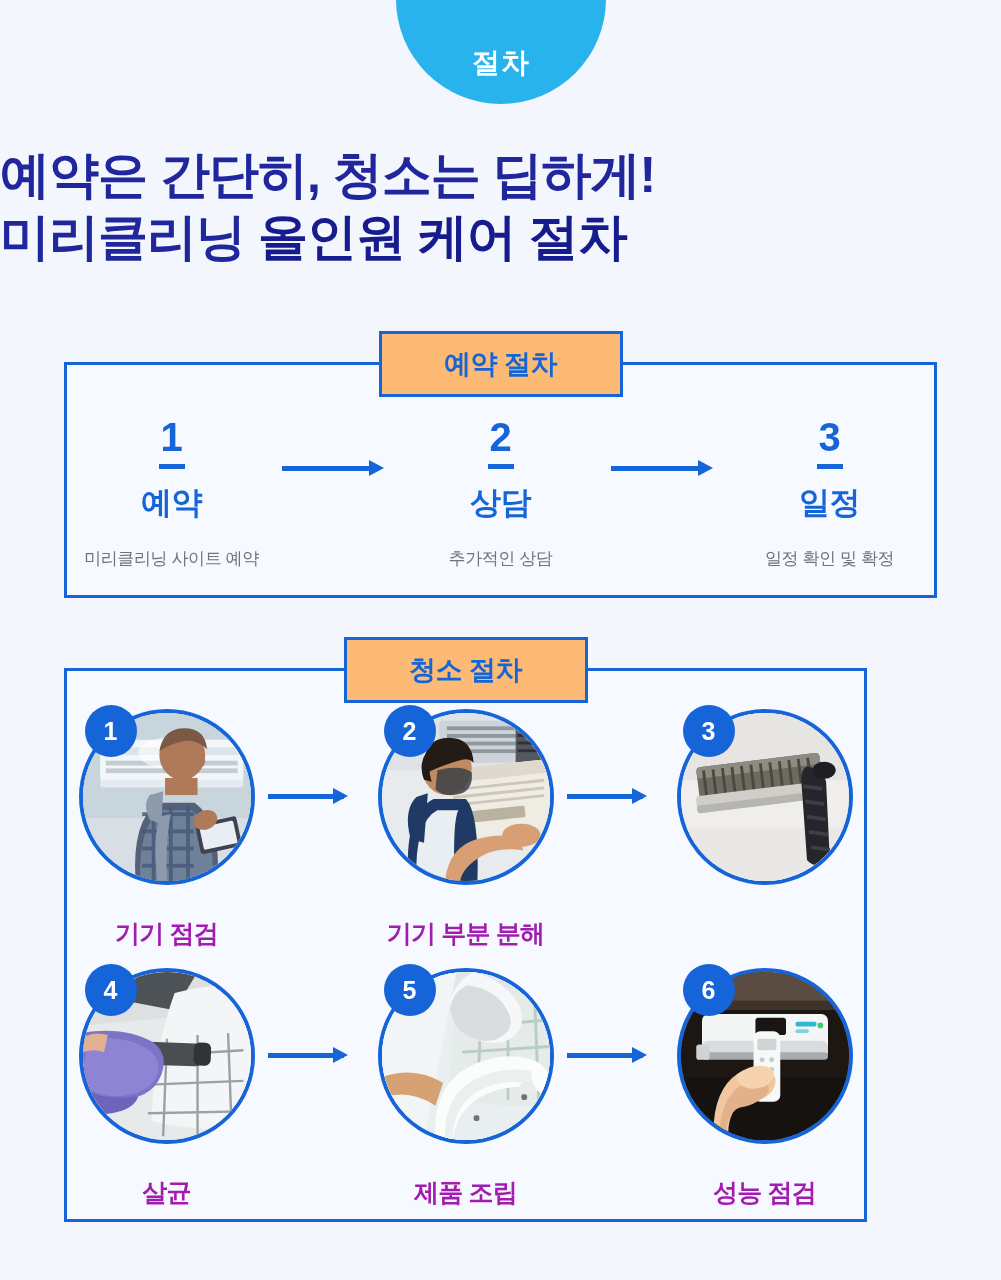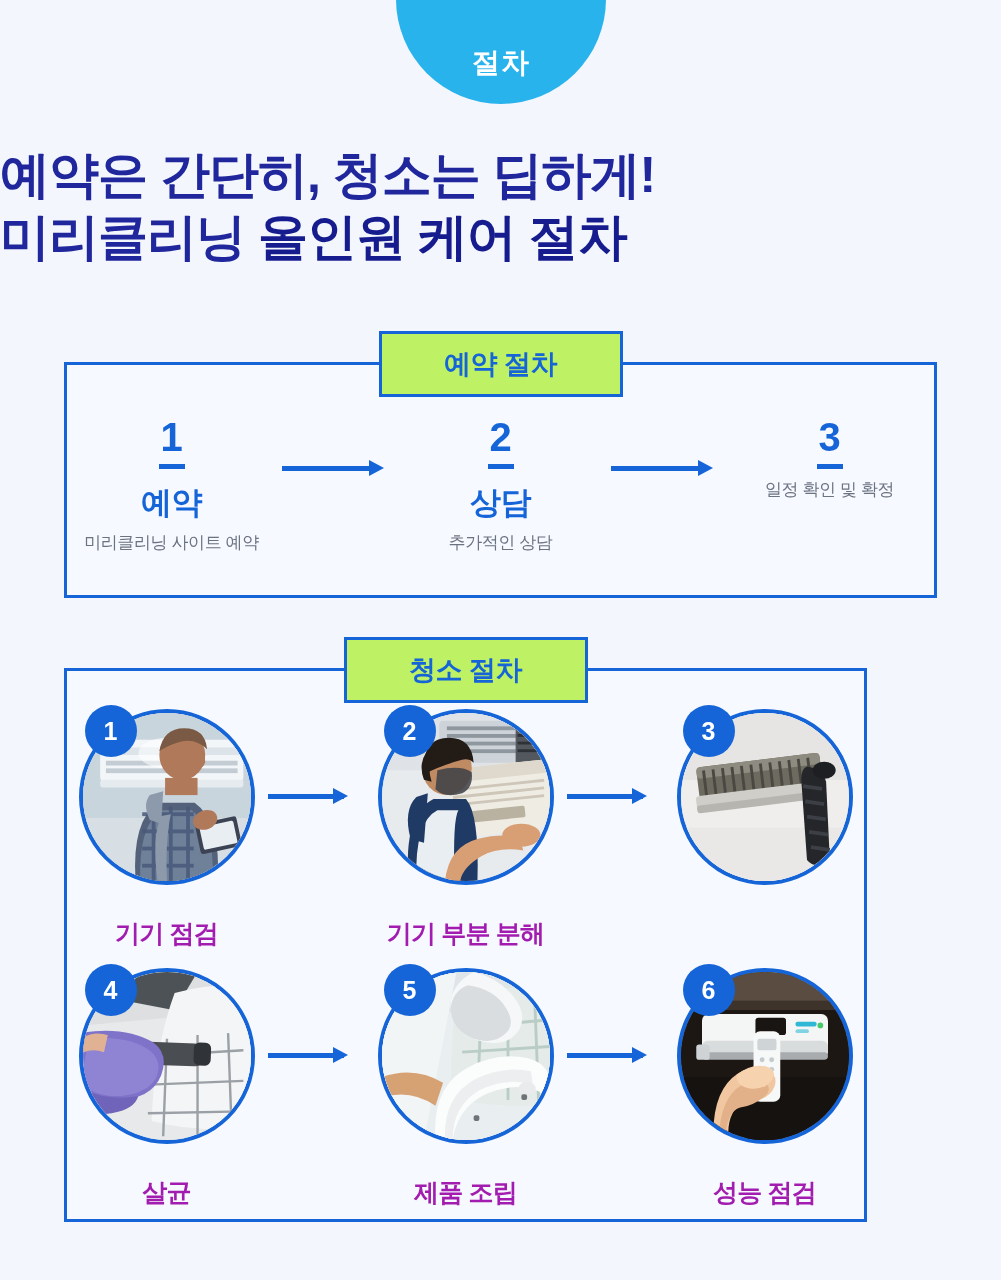--- a/index.html
+++ b/index.html
@@ -76,21 +76,21 @@
   #section-clean   { left: 64px; top: 668px; width: 803px; height: 554px; }
 
   .section-label {
     position: absolute;
     top: -34px;
     left: 50%;
     transform: translateX(-50%);
     width: 244px;
     height: 66px;
     border: 3px solid #1565d8;
-    background: #bef264;
+    background: #fdba74;
     display: flex;
     align-items: center;
     justify-content: center;
   }
   .section-label span {
     color: #1565d8;
     font-size: 27px;
     font-weight: 800;
     letter-spacing: -0.5px;
   }
@@ -123,21 +123,21 @@
   }
   .step-title {
     color: #1565d8;
     font-size: 31px;
     font-weight: 800;
     letter-spacing: -0.5px;
     line-height: 1.18;
     margin-top: 16px;
   }
   .step-desc {
-    margin-top: 9px;
+    margin-top: 25px;
     color: #6b7280;
     font-size: 17px;
     font-weight: 400;
     letter-spacing: -0.4px;
   }
   .arrow {
     width: 120px;
     height: 10px;
     position: relative;
     margin-top: 46px;
@@ -286,20 +286,21 @@
       </div>
 
       <div class="arrow">
         <div class="shaft"></div>
         <div class="head"></div>
       </div>
 
       <div class="step">
         <div class="step-num">3</div>
         <div class="step-dash"></div>
+        <div class="step-title">일정</div>
         <div class="step-desc">일정 확인 및 확정</div>
       </div>
 
     </div>
   </div>
 
   <div class="section" id="section-clean">
     <div class="section-label">
       <span>청소 절차</span>
     </div>

